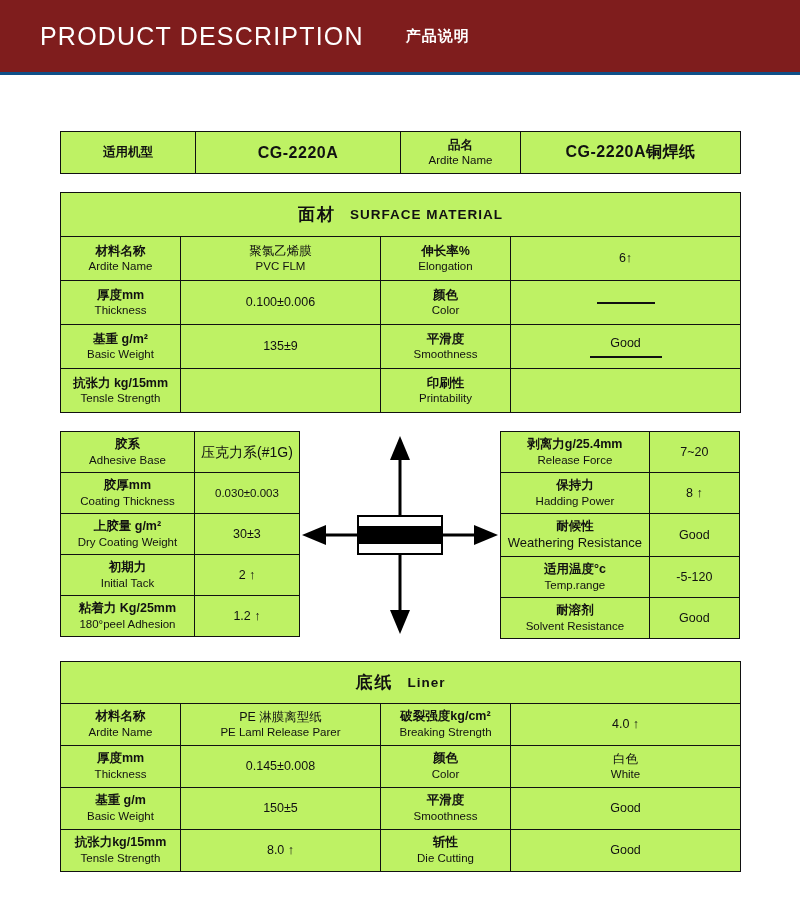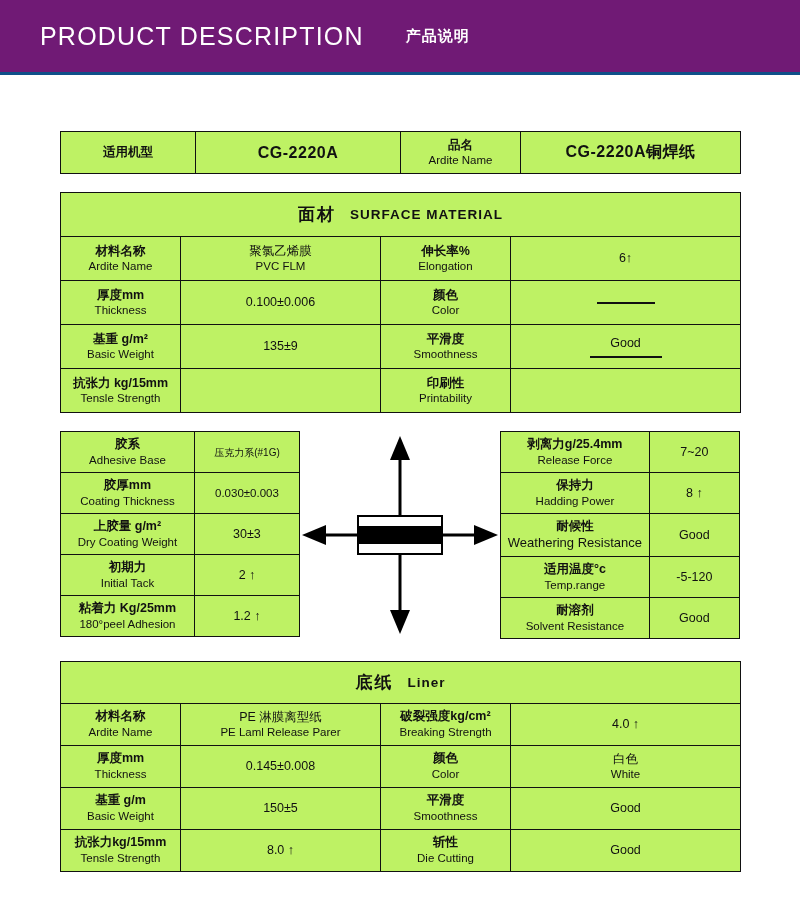--- a/index.html
+++ b/index.html
@@ -9,21 +9,21 @@
     height: 908px;
     background: #ffffff;
     font-family: "Liberation Sans", sans-serif;
     color: #111;
     position: relative;
     overflow: hidden;
   }
   
   .banner {
     height: 72px;
-    background: #701a75;
+    background: #7f1d1d;
     display: flex;
     align-items: center;
     padding-left: 40px;
     gap: 42px;
   }
   .banner-title-en {
     color: #ffffff;
     font-size: 25px;
     letter-spacing: 1.2px;
     font-weight: 400;
@@ -276,21 +276,21 @@
         </colgroup>
       <tbody>
           <tr>
         <td class="label-cell">
           <div class="cellpad">
             <div class="cn">胶系</div>
             <div class="en">Adhesive Base</div>
           </div>
         </td>
         <td>
-          <div class="cellpad val" style="font-size:10px">压克力系(#1G)</div>
+          <div class="cellpad val" style="font-size:14px">压克力系(#1G)</div>
         </td>
       </tr>
       <tr>
         <td class="label-cell">
           <div class="cellpad">
             <div class="cn">胶厚mm</div>
             <div class="en">Coating Thickness</div>
           </div>
         </td>
         <td>

